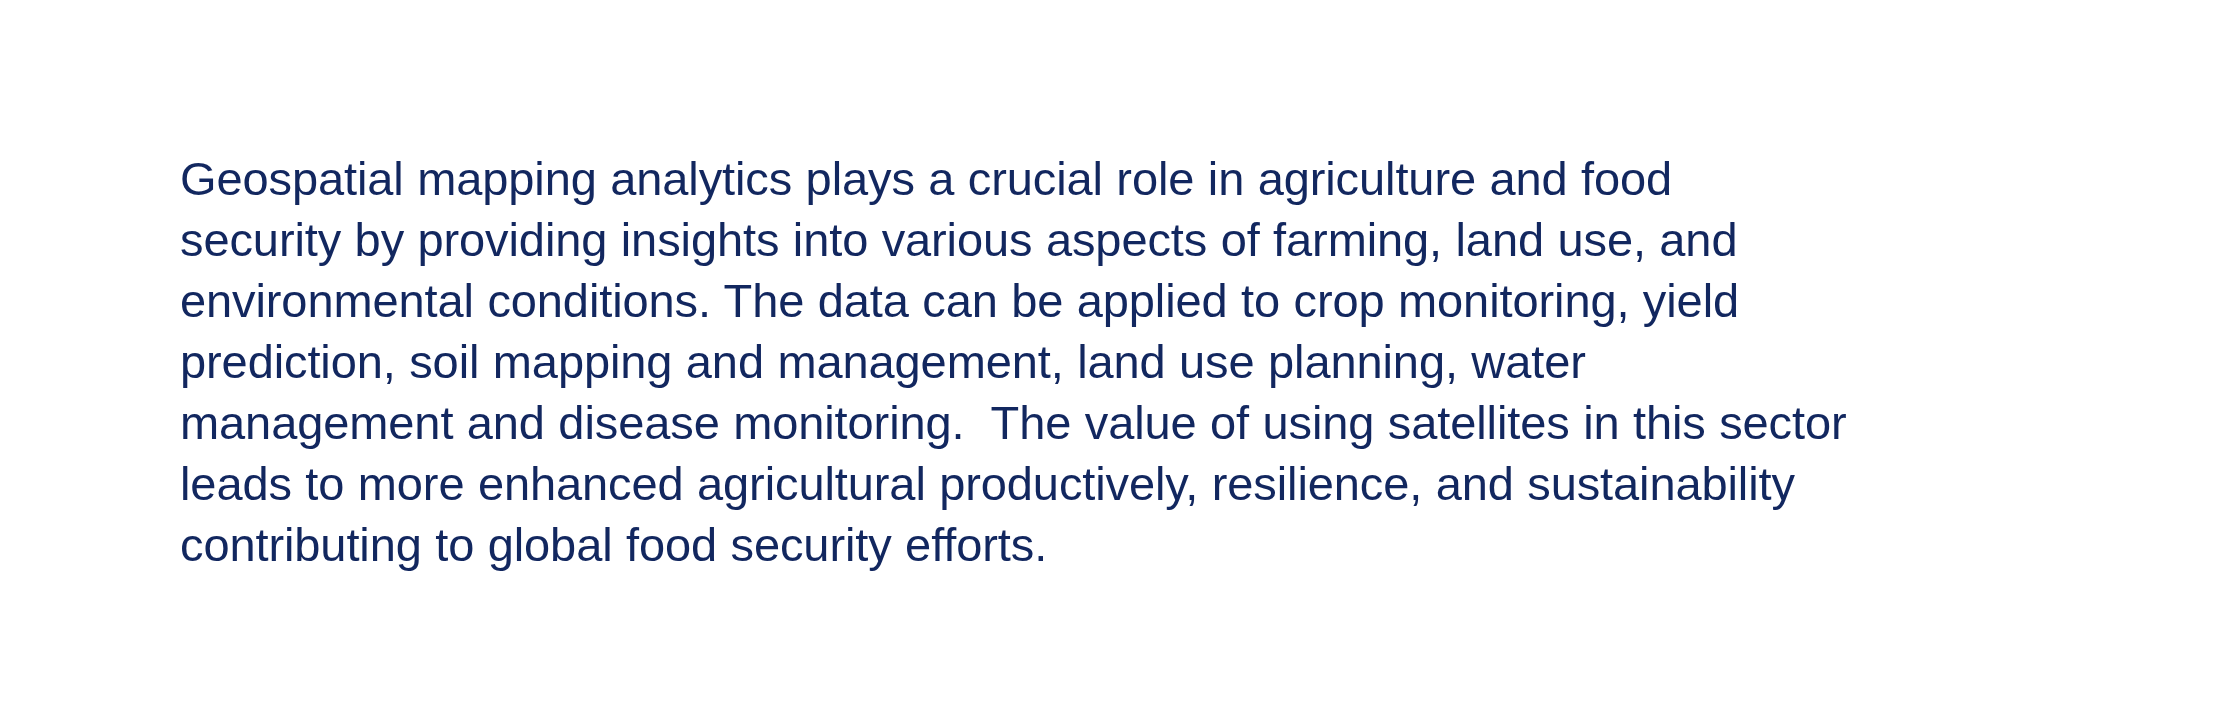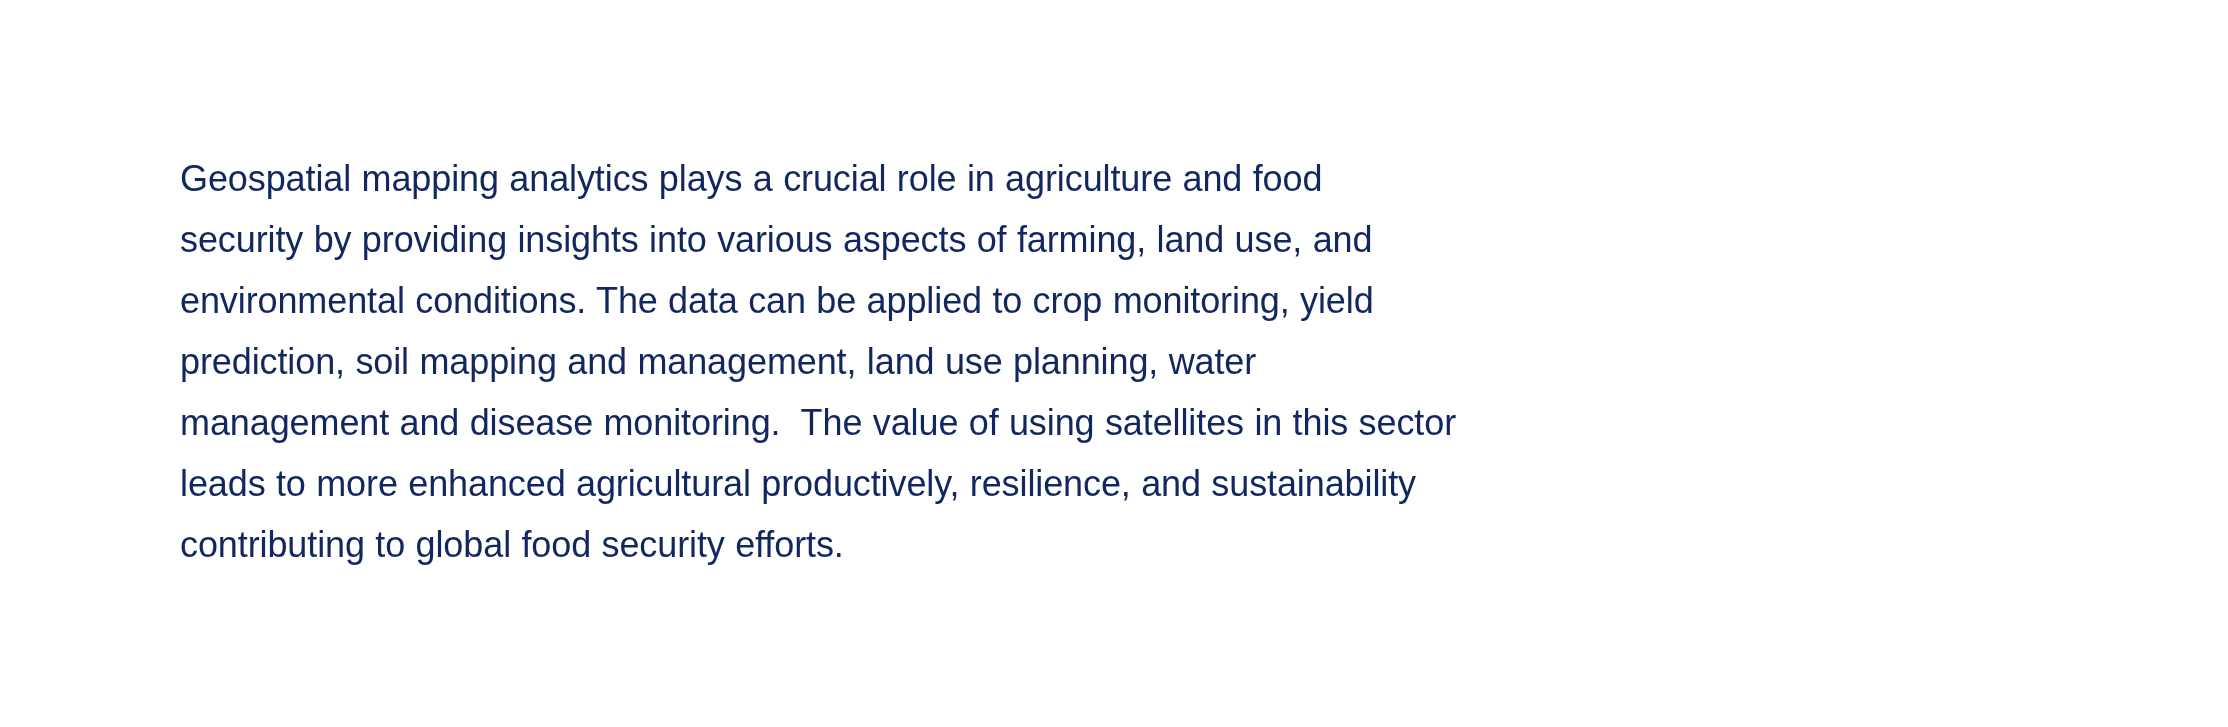--- a/index.html
+++ b/index.html
@@ -28,21 +28,21 @@
     left: 180px;
     top: 148px;
     width: 1900px;
   }
 
   .body-paragraph {
     margin: 0;
     padding: 0;
     color: #12275f;
     font-family: "Liberation Sans", sans-serif;
-    font-size: 36px;
+    font-size: 47px;
     line-height: 61px;
     font-weight: 400;
     letter-spacing: -0.1px;
     white-space: pre-wrap;
     word-spacing: 0.5px;
     -webkit-font-smoothing: antialiased;
   }
 </style>
 </head>
 <body>

